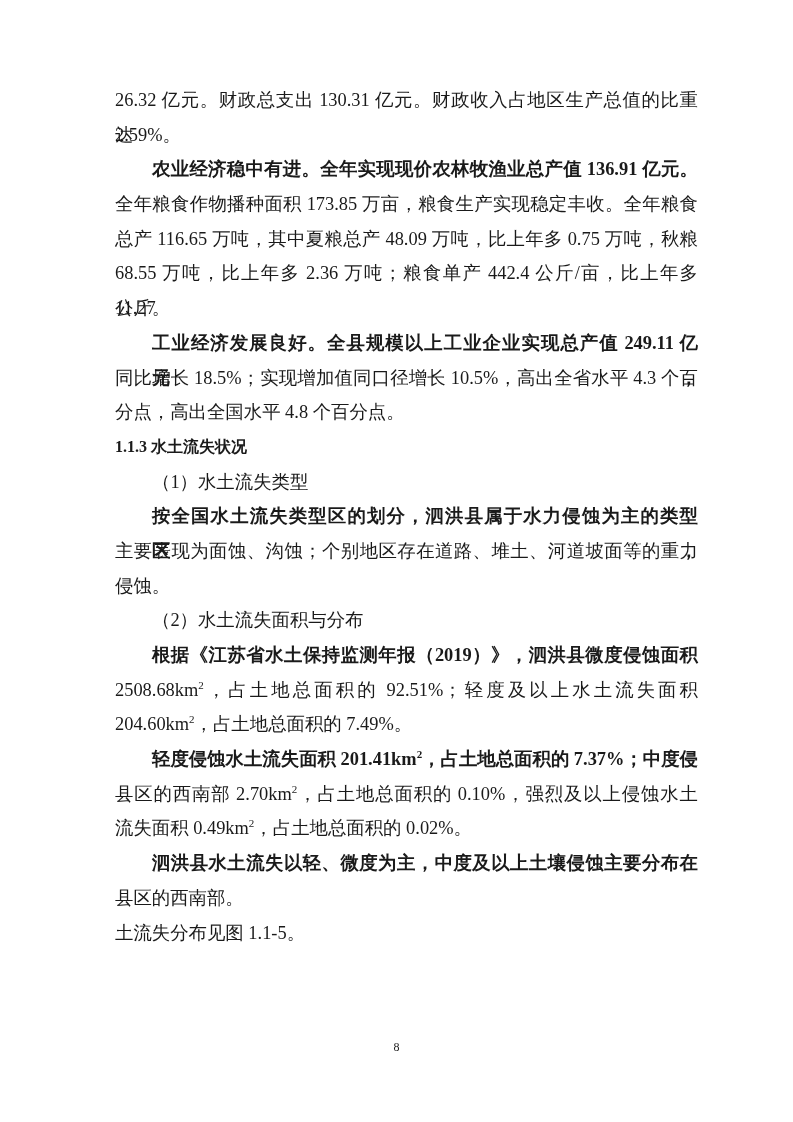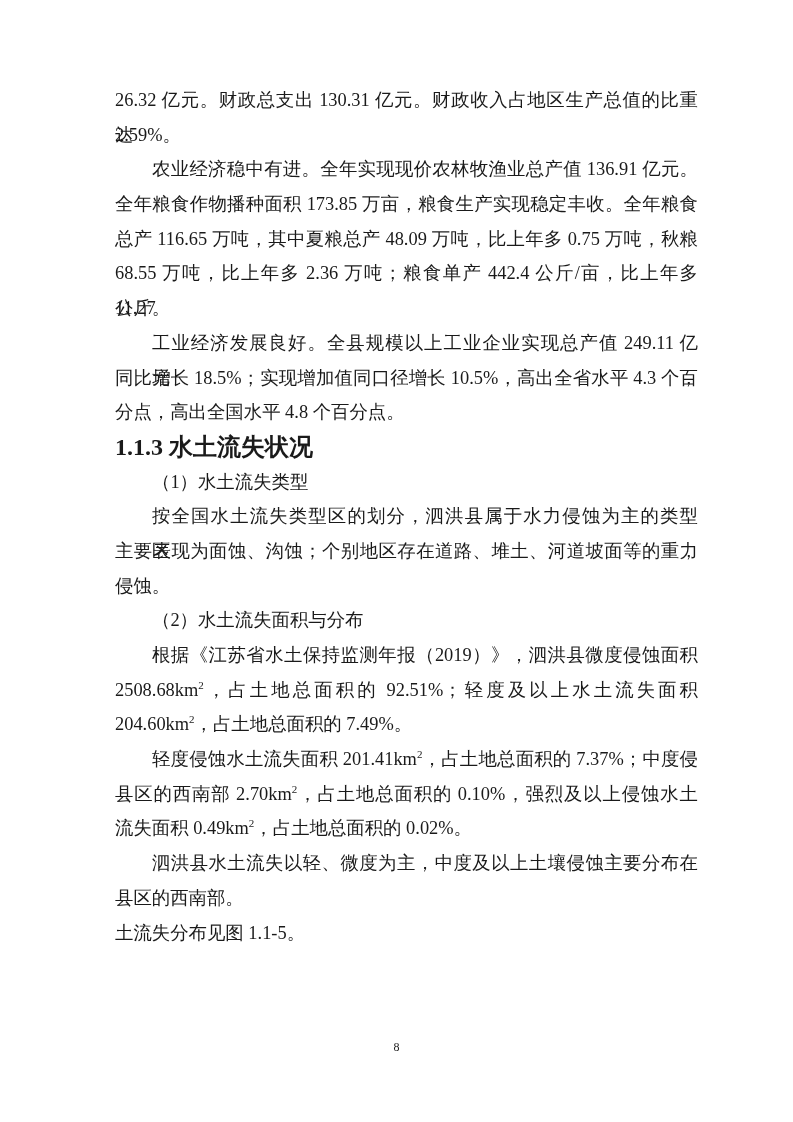--- a/index.html
+++ b/index.html
@@ -35,24 +35,25 @@
     white-space: nowrap;
     overflow: visible;
   }
   .line.full {
     text-align: justify;
     text-align-last: justify;
     white-space: normal;
   }
   .line.indent {
     padding-left: 37px;
+    font-weight: bold;
   }
   .line.heading {
     font-weight: bold;
-    font-size: 24px;
+    font-size: 16px;
   }
   .line.subhead {
     padding-left: 37px;
   }
   sup {
     font-size: 11px;
     line-height: 0;
     vertical-align: 7px;
   }
   .page-number {

